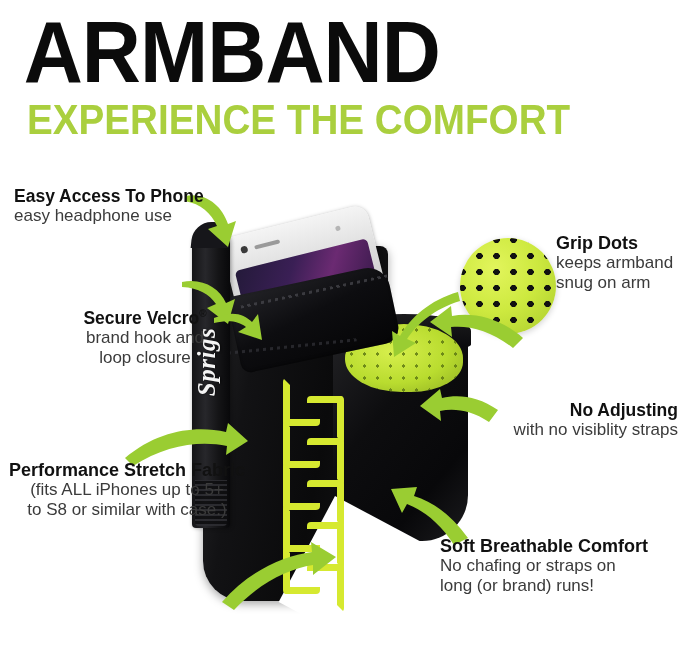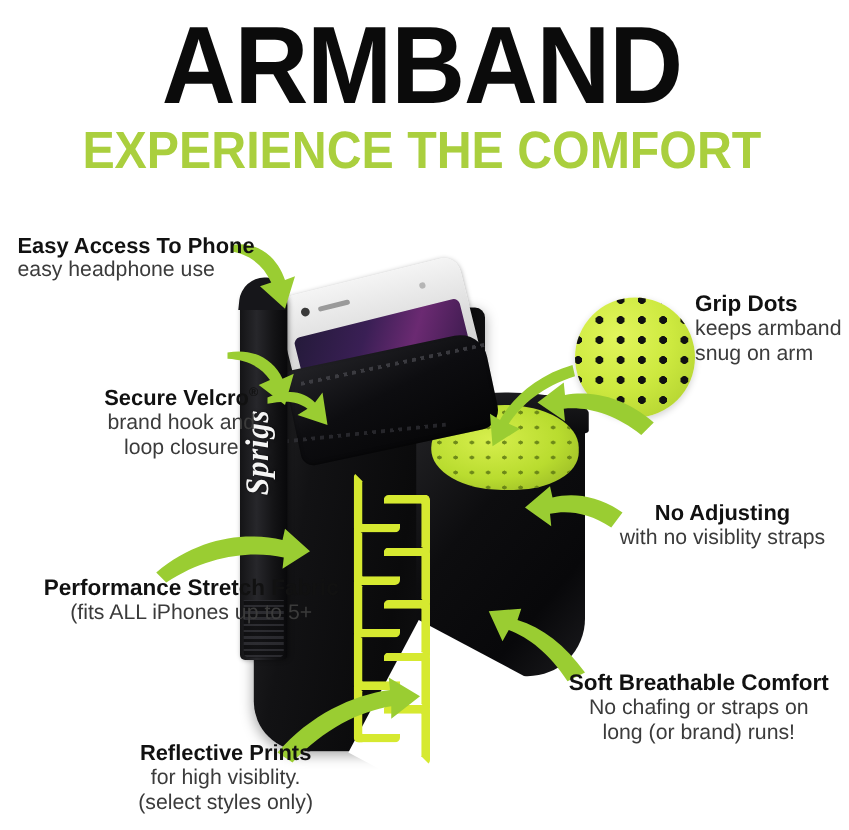--- a/index.html
+++ b/index.html
@@ -10,21 +10,21 @@
     overflow:hidden;
     position:relative;
   }
   #infographic{
     position:absolute;inset:0;
     width:679px;height:664px;
     background:#fff;
   }
 
   
-  .title-block{position:absolute;left:0;top:0;width:675px;text-align:center;}
+  .title-block{position:absolute;left:0;top:0;width:675px;}
   .main-title{
     font-family:"Liberation Sans", sans-serif;
     font-weight:700;
     font-size:88px;
     line-height:92px;
     letter-spacing:-1px;
     color:#0b0b0b;
     transform:scaleX(0.93);
     margin:0;padding-top:6px;
     white-space:nowrap;
@@ -55,25 +55,25 @@
     color:#3b3b3b;
     font-size:17px;
     line-height:20px;
     white-space:nowrap;
   }
   .callout.lft{text-align:left;}
   .callout.rgt{text-align:left;}
 
   .c-easy  {left:14px; top:186px; width:200px;}
   .c-velcro{left:50px; top:308px; width:190px; text-align:center;}
-  .c-perf  {left:2px;  top:460px; width:250px; text-align:center;margin-left:26px;}
+  .c-perf  {left:2px;  top:460px; width:250px; text-align:center;}
   .c-reflect{left:78px;top:592px; width:205px; text-align:center;}
   .c-grip  {left:556px;top:233px; width:130px; text-align:left;}
-  .c-noadj {left:478px;top:400px; width:200px; text-align:center;}
-  .c-soft  {left:440px;top:536px; width:238px; text-align:center;}
+  .c-noadj {left:478px;top:400px; width:200px; text-align:right;}
+  .c-soft  {left:440px;top:536px; width:238px; }
 
   .c-grip .head{font-size:18px;}
   .c-perf .head{font-size:18px;}
   .c-soft .head{font-size:18px;}
 
   sup.reg{font-size:10px;vertical-align:super;line-height:0;}
 
   
   .arrows{position:absolute;left:0;top:0;width:679px;height:664px;pointer-events:none;}
 
@@ -352,27 +352,23 @@
 
   <div class="callout c-velcro">
     <div class="head"><span>Secure Velcro</span><sup class="reg">®</sup></div>
     <div class="sub">brand hook and</div>
     <div class="sub">loop closure</div>
   </div>
 
   <div class="callout c-perf">
     <div class="head">Performance Stretch Fabric</div>
     <div class="sub">(fits ALL iPhones up to 5+</div>
-  </div>
-
-  <div class="callout c-reflect">
-    <div class="head">Reflective Prints</div>
-    <div class="sub">for high visiblity.</div>
-    <div class="sub">(select styles only)</div>
-  </div>
+    <div class="sub">to S8 or similar with case.)</div>
+  </div>
+
 
   <div class="callout rgt c-grip">
     <div class="head">Grip Dots</div>
     <div class="sub">keeps armband</div>
     <div class="sub">snug on arm</div>
   </div>
 
   <div class="callout c-noadj">
     <div class="head">No Adjusting</div>
     <div class="sub">with no visiblity straps</div>

